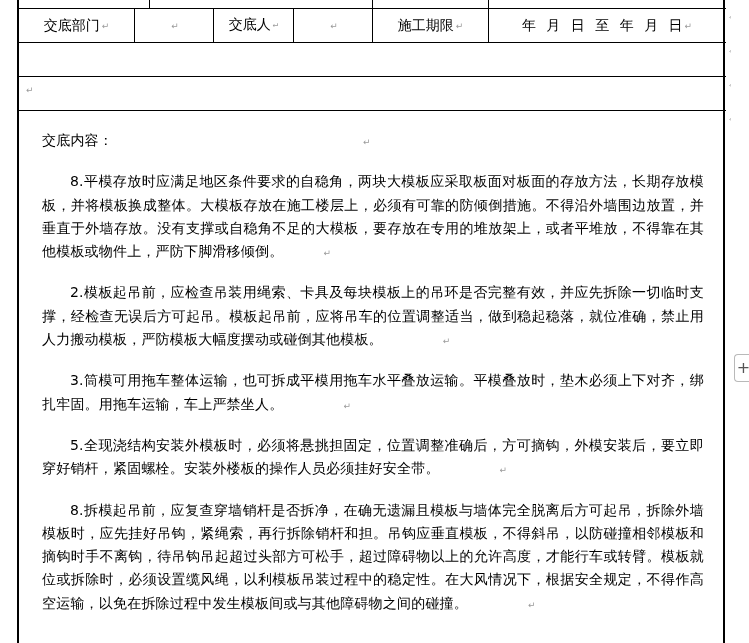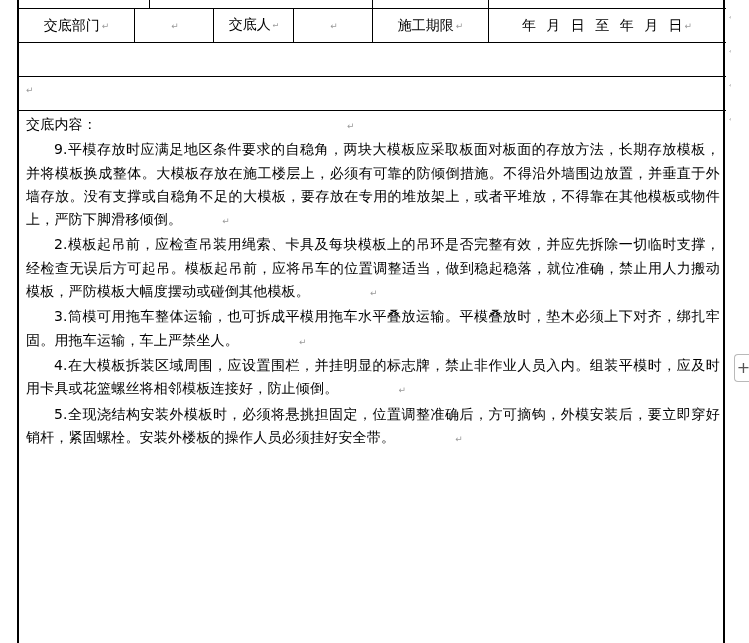--- a/index.html
+++ b/index.html
@@ -22,21 +22,21 @@
     text-align: center; white-space: nowrap;
   }
   .mark { color: #9a9a9a; font-size: 9px; margin-left: 2px; vertical-align: middle; }
   .rowmark { position: absolute; left: 730px; color: #b0b0b0; font-size: 10px; }
   .sign-label { position: absolute; left: 26px; top: 42px; font-size: 14px; line-height: 34px; }
   .empty-mark { position: absolute; left: 26px; top: 85px; color: #9a9a9a; font-size: 9px; }
   .content {
     position: absolute; left: 26px; top: 113px; width: 694px;
     font-size: 14px; line-height: 23.3px; letter-spacing: 0.2px;
   }
-  .content p { margin: 0; text-align: justify; }
+  .content p { margin: 16px; text-align: justify; }
   .content p.item { text-indent: 28px; }
   .plus-btn {
     position: absolute; left: 734px; top: 354px; width: 18px; height: 28px;
     border: 1px solid #b9b9b9; border-right: none; border-radius: 4px 0 0 4px;
     background: #fff; color: #555; font-size: 16px; line-height: 26px;
     text-align: center; box-sizing: border-box; cursor: pointer;
   }
   .inline-mark { color: #9a9a9a; font-size: 9px; }
   .spacer-mark { display: inline-block; }
 </style>
@@ -87,22 +87,22 @@
 
 
   <div class="empty-mark">
     <span>↵</span>
   </div>
 
   <div class="content">
     <p>
       <span>交底内容：</span><span class="spacer-mark" style="width:250px;"></span><span class="inline-mark">↵</span>
     </p>
-    <p class="item"><span>9.平模存放时应满足地区条件要求的自稳角，两块大模板应采取板面对板面的存放方法，长期存放模板，并将模板换成整体。大模板存放在施工楼层上，必须有可靠的防倾倒措施。不得沿外墙围边放置，并垂直于外墙存放。没有支撑或自稳角不足的大模板，要存放在专用的堆放架上，或者平堆放，不得靠在其他模板或物件上，严防下脚滑移倾倒。</span><span class="spacer-mark" style="width:40px;"></span><span class="inline-mark">↵</span></p>
+    <p class="item"><span>8.平模存放时应满足地区条件要求的自稳角，两块大模板应采取板面对板面的存放方法，长期存放模板，并将模板换成整体。大模板存放在施工楼层上，必须有可靠的防倾倒措施。不得沿外墙围边放置，并垂直于外墙存放。没有支撑或自稳角不足的大模板，要存放在专用的堆放架上，或者平堆放，不得靠在其他模板或物件上，严防下脚滑移倾倒。</span><span class="spacer-mark" style="width:40px;"></span><span class="inline-mark">↵</span></p>
     <p class="item"><span>2.模板起吊前，应检查吊装用绳索、卡具及每块模板上的吊环是否完整有效，并应先拆除一切临时支撑，经检查无误后方可起吊。模板起吊前，应将吊车的位置调整适当，做到稳起稳落，就位准确，禁止用人力搬动模板，严防模板大幅度摆动或碰倒其他模板。</span><span class="spacer-mark" style="width:60px;"></span><span class="inline-mark">↵</span></p>
     <p class="item"><span>3.筒模可用拖车整体运输，也可拆成平模用拖车水平叠放运输。平模叠放时，垫木必须上下对齐，绑扎牢固。用拖车运输，车上严禁坐人。</span><span class="spacer-mark" style="width:60px;"></span><span class="inline-mark">↵</span></p>
-    <p class="item"><span>4.在大模板拆装区域周围，应设置围栏，并挂明显的标志牌，禁止非作业人员入内。组装平模时，应及时用卡具或花篮螺丝将相邻模板连接好，防止倾倒。</span><span class="spacer-mark" style="width:60px;"></span><span class="inline-mark">↵</span></p>
     <p class="item"><span>5.全现浇结构安装外模板时，必须将悬挑担固定，位置调整准确后，方可摘钩，外模安装后，要立即穿好销杆，紧固螺栓。安装外楼板的操作人员必须挂好安全带。</span><span class="spacer-mark" style="width:60px;"></span><span class="inline-mark">↵</span></p>
+    <p class="item"><span>8.拆模起吊前，应复查穿墙销杆是否拆净，在确无遗漏且模板与墙体完全脱离后方可起吊，拆除外墙模板时，应先挂好吊钩，紧绳索，再行拆除销杆和担。吊钩应垂直模板，不得斜吊，以防碰撞相邻模板和摘钩时手不离钩，待吊钩吊起超过头部方可松手，超过障碍物以上的允许高度，才能行车或转臂。模板就位或拆除时，必须设置缆风绳，以利模板吊装过程中的稳定性。在大风情况下，根据安全规定，不得作高空运输，以免在拆除过程中发生模板间或与其他障碍物之间的碰撞。</span><span class="spacer-mark" style="width:60px;"></span><span class="inline-mark">↵</span></p>
 
   </div>
 
   <div class="plus-btn">+</div>
 </div>
 
 </body></html>

